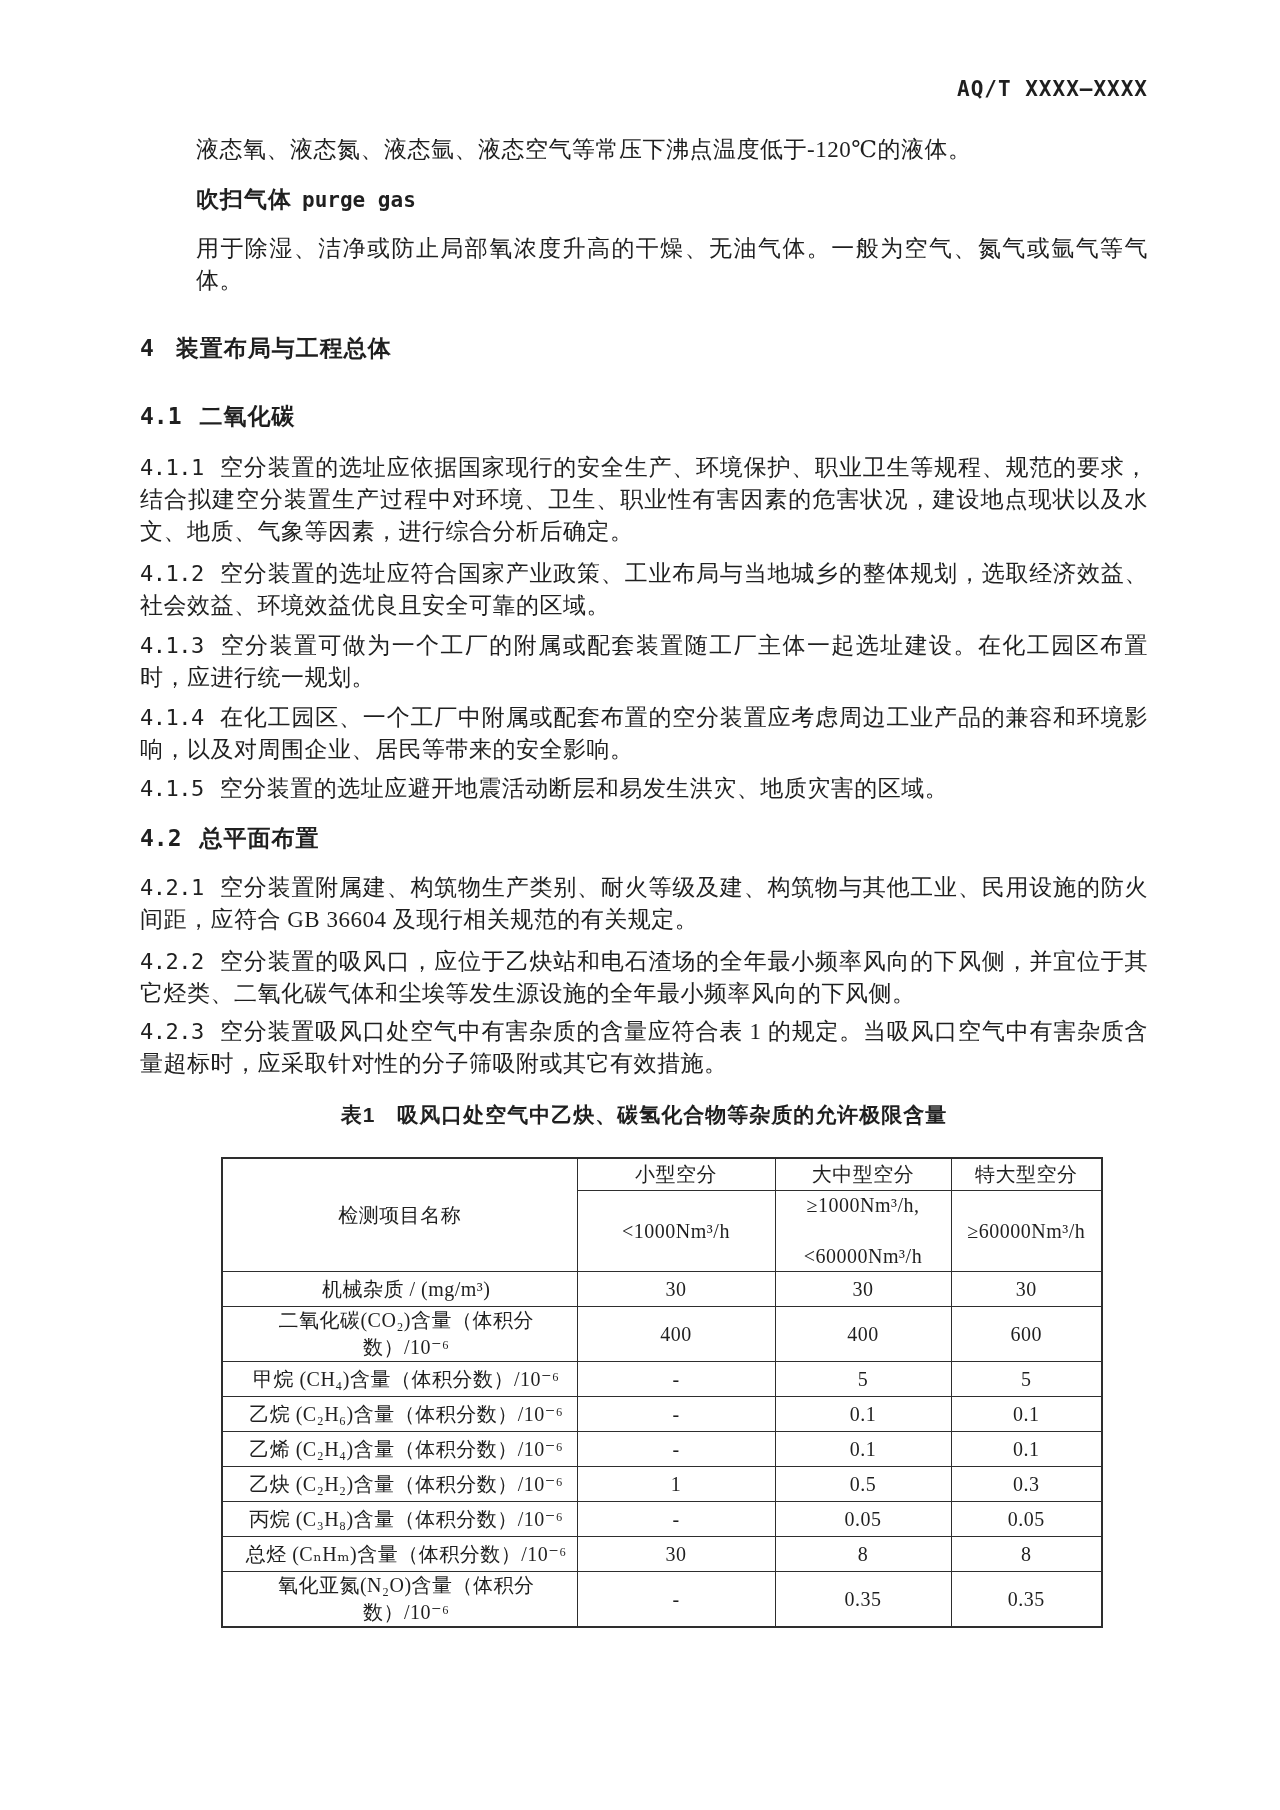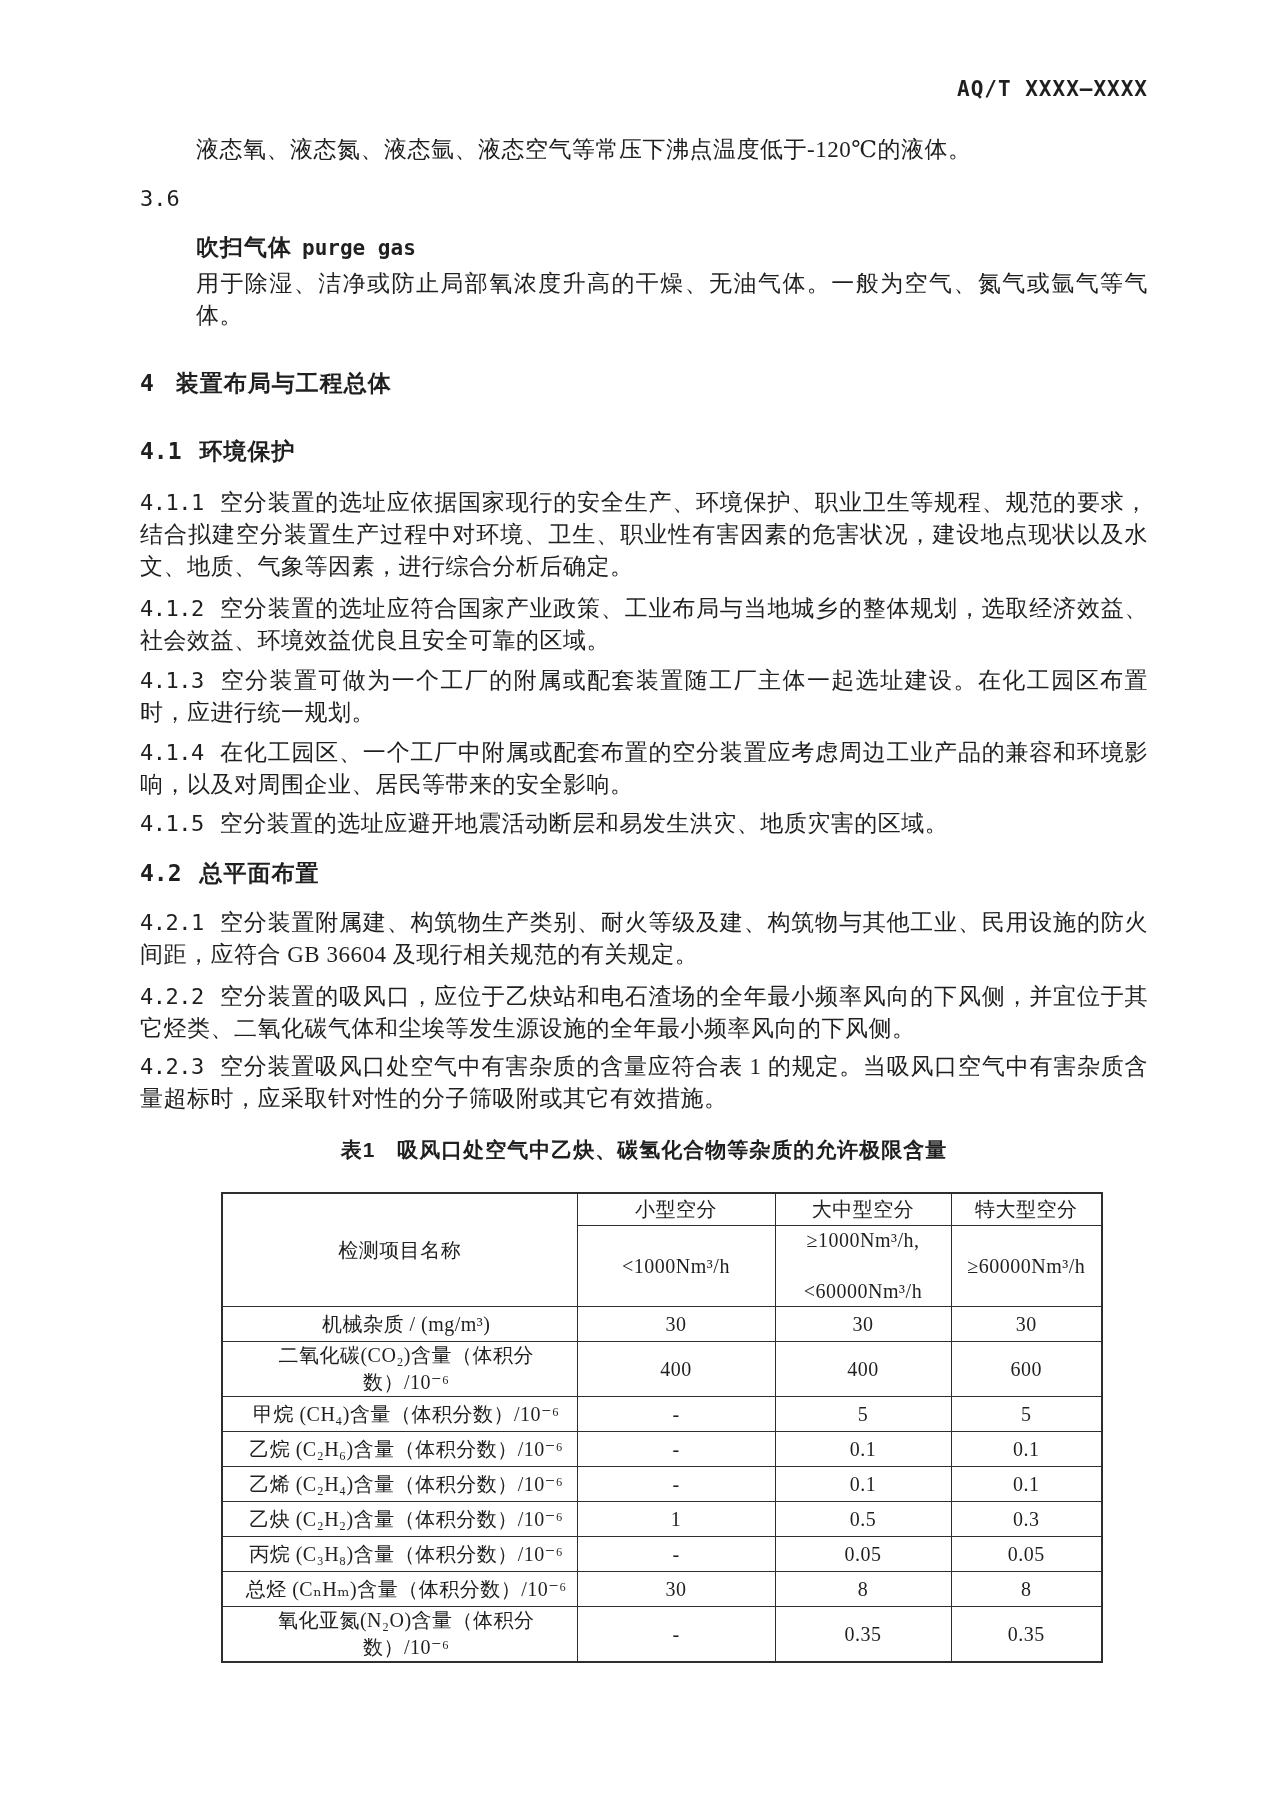--- a/index.html
+++ b/index.html
@@ -12,21 +12,21 @@
   .doc-code{
     margin-top:76px;line-height:26px;font-size:21px;text-align:right;
     font-family:"DejaVu Sans Mono","Liberation Mono",monospace;font-weight:600;letter-spacing:1px;
   }
   .para{font-size:23px;line-height:32px;margin:0;text-align:justify;letter-spacing:0.5px;}
   .ind{padding-left:56px;}
   .clause-no{
     margin-top:18px;line-height:30px;font-size:22px;
     font-family:"DejaVu Sans Mono","Liberation Mono",monospace;font-weight:500;
   }
-  .term-line{margin:16px 0 3px;padding-left:56px;line-height:34px;font-size:23px;}
+  .term-line{margin:16px 0 16px;padding-left:56px;line-height:34px;font-size:23px;}
   .term-cn{font-family:"Liberation Sans","DejaVu Sans",sans-serif;font-weight:700;letter-spacing:1px;}
   .term-en{font-family:"DejaVu Sans Mono","Liberation Mono",monospace;font-weight:700;font-size:21px;margin-left:10px;}
   .term-def{margin-top:2px;}
   .heading{
     line-height:34px;font-size:23px;
     font-family:"Liberation Sans","DejaVu Sans",sans-serif;font-weight:700;letter-spacing:1px;
   }
   .h1sp{margin-top:34px;}
   .hnum{font-family:"DejaVu Sans Mono","Liberation Mono",monospace;font-weight:700;margin-right:22px;letter-spacing:0;}
   .clause{margin-top:10px;}
@@ -54,29 +54,28 @@
 </style>
 </head>
 <body>
 
 <div class="page">
 
   <div class="doc-code">AQ/T XXXX—XXXX</div>
 
   <p class="para ind" style="margin-top:32px;">液态氧、液态氮、液态氩、液态空气等常压下沸点温度低于-120℃的液体。</p>
 
-  <div class="clause-no">3.6</div>
 
   <p class="term-line"><span class="term-cn">吹扫气体</span><span class="term-en">purge gas</span></p>
 
   <p class="para ind term-def">用于除湿、洁净或防止局部氧浓度升高的干燥、无油气体。一般为空气、氮气或氩气等气体。</p>
 
   <div class="heading h1sp"><span class="hnum">4</span><span>装置布局与工程总体</span></div>
 
-  <div class="heading" style="margin-top:34px;"><span class="hnum" style="margin-right:18px;">4.1</span><span>环境保护</span></div>
+  <div class="heading" style="margin-top:34px;"><span class="hnum" style="margin-right:18px;">4.1</span><span>二氧化碳</span></div>
 
   <p class="para clause" style="margin-top:19px;"><span class="cnum">4.1.1</span><span>空分装置的选址应依据国家现行的安全生产、环境保护、职业卫生等规程、规范的要求，结合拟建空分装置生产过程中对环境、卫生、职业性有害因素的危害状况，建设地点现状以及水文、地质、气象等因素，进行综合分析后确定。</span></p>
 
   <p class="para clause"><span class="cnum">4.1.2</span><span>空分装置的选址应符合国家产业政策、工业布局与当地城乡的整体规划，选取经济效益、社会效益、环境效益优良且安全可靠的区域。</span></p>
 
   <p class="para clause" style="margin-top:8px;"><span class="cnum">4.1.3</span><span>空分装置可做为一个工厂的附属或配套装置随工厂主体一起选址建设。在化工园区布置时，应进行统一规划。</span></p>
 
   <p class="para clause" style="margin-top:8px;"><span class="cnum">4.1.4</span><span>在化工园区、一个工厂中附属或配套布置的空分装置应考虑周边工业产品的兼容和环境影响，以及对周围企业、居民等带来的安全影响。</span></p>
 
   <p class="para clause" style="margin-top:7px;"><span class="cnum">4.1.5</span><span>空分装置的选址应避开地震活动断层和易发生洪灾、地质灾害的区域。</span></p>

